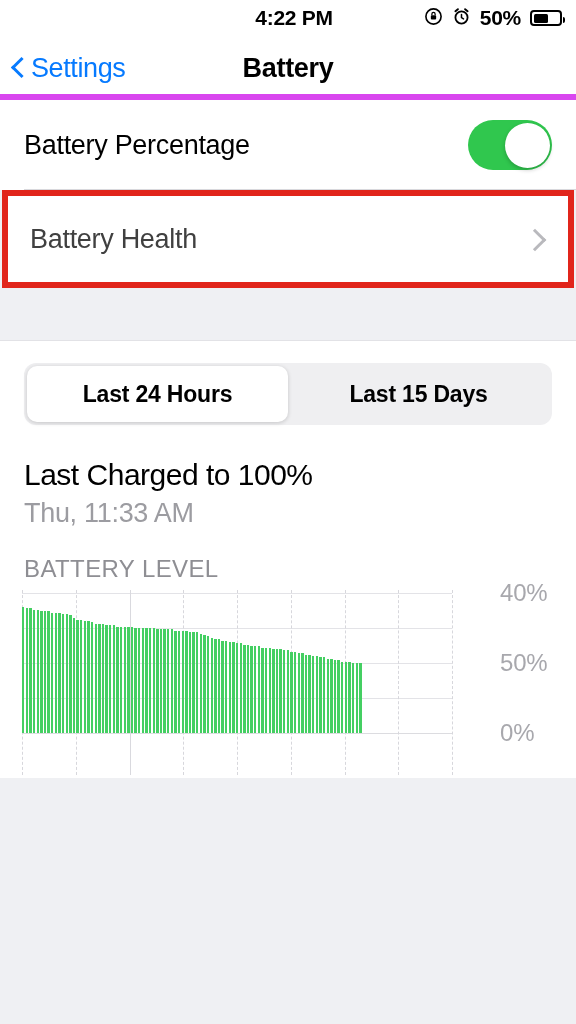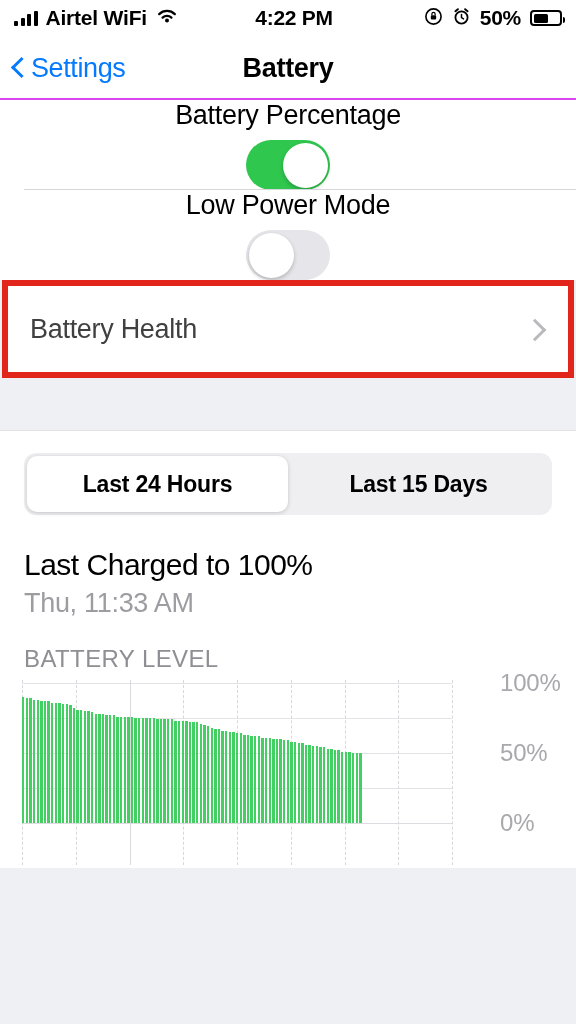--- a/index.html
+++ b/index.html
@@ -58,21 +58,21 @@
   }
   .battery-icon .fill {
     height: 9px; width: 50%; background: #000; margin-left: 1.5px; border-radius: 1.5px;
   }
 
   
   .navbar {
     position: absolute; top: 36px; left: 0;
     width: 576px; height: 64px;
     background: #ffffff;
-    border-bottom: 2px solid #d946ef;
+    border-bottom: 6px solid #d946ef;
   }
   .nav-back {
     position: absolute; left: 12px; top: 0; height: 64px;
     display: flex; align-items: center; gap: 6px;
     color: #067aff; cursor: pointer;
   }
   .chev-left {
     width: 13px; height: 22px; position: relative;
   }
   .chev-left::before {
@@ -86,21 +86,21 @@
     position: absolute; left: 0; width: 576px; top: 0; height: 64px;
     display: flex; align-items: center; justify-content: center;
     font-size: 27px; font-weight: 700; color: #000; letter-spacing: -0.3px;
   }
 
   
   .group { background: #ffffff; }
   .row {
     position: relative; display: flex; align-items: center;
     justify-content: space-between;
-    padding: 0 24px; height: 90px; background: #ffffff; flex-direction: column;
+    padding: 0 24px; height: 90px; background: #ffffff;
   }
   .row-label { font-size: 27px; color: #000; letter-spacing: -0.3px; }
   .row-sep {
     position: absolute; left: 24px; right: 0; bottom: 0;
     height: 1px; background: #d8d8dc;
   }
 
   .toggle {
     width: 84px; height: 50px; border-radius: 25px; position: relative;
     cursor: pointer; flex: 0 0 auto;
@@ -209,36 +209,20 @@
     font-size: 24px; color: #a8a8ad; letter-spacing: -0.2px;
     transform: translateY(-50%);
   }
 </style>
 </head>
 <body>
 
 <div class="screen">
 
   <div class="statusbar">
-    <div class="sb-left">
-      <span class="signal">
-        <i></i>
-          <i></i>
-          <i></i>
-          <i></i>
-      </span>
-      <span class="sb-text">Airtel WiFi</span>
-      <span>
-        <svg width="24" height="18" viewBox="0 0 24 18">
-          <path d="M12 15.6a2 2 0 100-4 2 2 0 000 4z" fill="#000"></path>
-          <path d="M7.6 10.6a6.4 6.4 0 018.8 0" stroke="#000" stroke-width="2.3" fill="none" stroke-linecap="round"></path>
-          <path d="M4.2 7.1a11.2 11.2 0 0115.6 0" stroke="#000" stroke-width="2.3" fill="none" stroke-linecap="round"></path>
-        </svg>
-      </span>
-    </div>
 
     <div class="sb-center">
       <span class="sb-time">4:22 PM</span>
     </div>
 
     <div class="sb-right">
       <span>
         <svg width="19" height="19" viewBox="0 0 20 20">
           <circle cx="10" cy="10" r="8" stroke="#000" stroke-width="1.7" fill="none"></circle>
           <rect x="7.2" y="8.6" width="5.6" height="4.6" rx="1" fill="#000"></rect>
@@ -269,26 +253,20 @@
 
   <div style="position:absolute; top:100px; left:0; width:576px;">
 
     <div class="group">
       <div class="row">
         <span class="row-label">Battery Percentage</span>
         <span class="toggle on">
             <span class="knob"></span>
           </span>
         <span class="row-sep"></span>
-      </div>
-      <div class="row">
-        <span class="row-label">Low Power Mode</span>
-        <span class="toggle off">
-            <span class="knob"></span>
-          </span>
       </div>
     </div>
 
 
     <div class="health-wrap">
       <div class="health-row">
         <span class="health-label">Battery Health</span>
         <span class="chev-right"></span>
       </div>
     </div>
@@ -421,20 +399,20 @@
               <div class="bar" style="height: 72.8px; width: 2.40128px; margin-right: 1.23702px; background: rgb(68, 207, 98);"></div>
               <div class="bar" style="height: 71.4px; width: 2.40128px; margin-right: 1.23702px; background: rgb(68, 207, 98);"></div>
               <div class="bar" style="height: 71.4px; width: 2.40128px; margin-right: 1.23702px; background: rgb(68, 207, 98);"></div>
               <div class="bar" style="height: 71.4px; width: 2.40128px; margin-right: 1.23702px; background: rgb(68, 207, 98);"></div>
               <div class="bar" style="height: 70px; width: 2.40128px; margin-right: 1.23702px; background: rgb(68, 207, 98);"></div>
               <div class="bar" style="height: 70px; width: 2.40128px; margin-right: 1.23702px; background: rgb(68, 207, 98);"></div>
               <div class="bar" style="height: 70px; width: 2.40128px; margin-right: 1.23702px; background: rgb(68, 207, 98);"></div>
             </div>
         </div>
         <div class="ylabels" id="ylabels">
-            <div class="ylabel" style="top: 0px;">100%</div>
+            <div class="ylabel" style="top: 0px;">40%</div>
             <div class="ylabel" style="top: 70px;">50%</div>
             <div class="ylabel" style="top: 140px;">0%</div>
           </div>
       </div>
     </div>
   </div>
 </div>
 
 </body></html>

